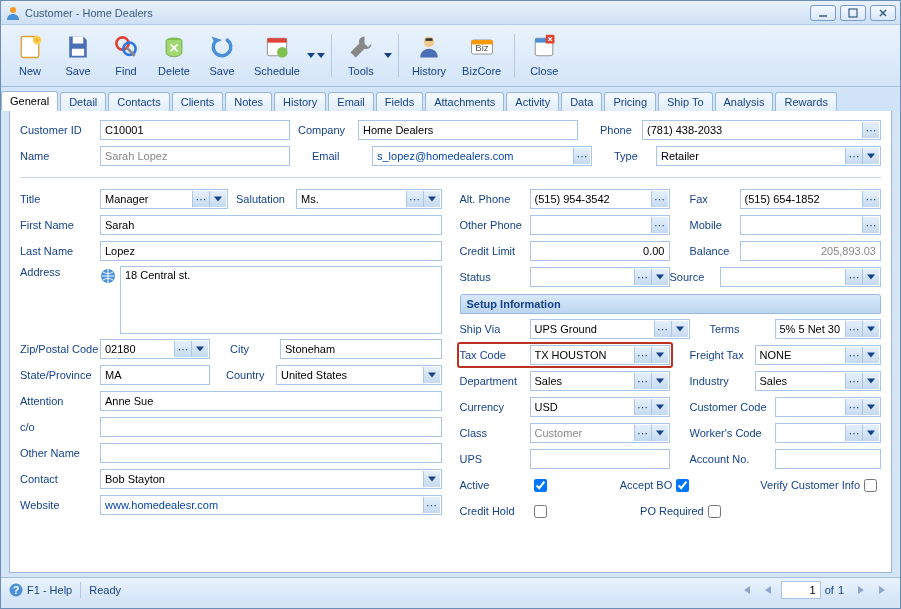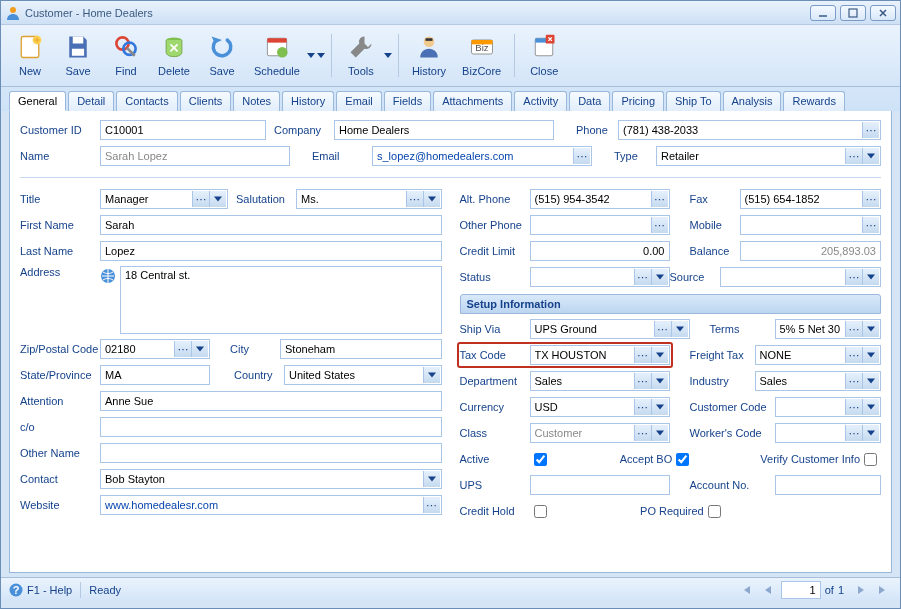--- a/index.html
+++ b/index.html
@@ -12,21 +12,21 @@
 .win-btn svg { width: 10px; height: 10px; }
 
 .toolbar { height: 62px; background: linear-gradient(#eaf3fd, #d4e5f8); border-bottom: 1px solid #a4bedc; display: flex; padding: 3px 6px; gap: 2px; }
 .tool-btn { display: flex; flex-direction: column; align-items: center; justify-content: center; padding: 2px 6px; border: 1px solid transparent; border-radius: 3px; cursor: pointer; min-width: 40px; }
 .tool-ico { width: 32px; height: 32px; display: flex; align-items: center; justify-content: center; }
 .tool-lbl { color: #15428b; margin-top: 2px; }
 .tool-sep { width: 1px; background: #b5c9e2; margin: 6px 4px; }
 .tool-drop { width: 8px; height: 32px; display: flex; align-items: flex-end; justify-content: center; cursor: pointer; padding-bottom: 2px; }
 .tool-wrap { display: flex; align-items: flex-start; }
 
-.tabbar { display: flex; padding: 4px 8px 0; background: linear-gradient(#d4e5f8, #cee2f7); }
+.tabbar { display: flex; padding: 4px 0 0; background: linear-gradient(#d4e5f8, #cee2f7); align-items: flex-end; }
 .tab { padding: 3px 8px; border: 1px solid #99b8dc; border-bottom: none; border-radius: 3px 3px 0 0; background: linear-gradient(#f5faff, #e2eefb); margin-right: 2px; cursor: pointer; color: #15428b; }
 .tab.active { background: #fff; color: #000; border-bottom: 1px solid #fff; position: relative; z-index: 2; }
 
 .content { background: #fff; border: 1px solid #99b8dc; margin: 0 8px 4px; padding: 8px 10px; height: 462px; border-top: none; position: relative; overflow: hidden; }
 .row { display: flex; align-items: center; margin-bottom: 4px; min-height: 22px; }
 .lbl { color: #15428b; width: 80px; }
 .field { height: 20px; border: 1px solid #a9c6e8; background: #fff; padding: 2px 4px; display: flex; align-items: center; position: relative; }
 .field input { border: none; outline: none; width: 100%; background: transparent; }
 .field.ro input { color: #888; }
 .dots { position: absolute; right: 1px; top: 1px; bottom: 1px; width: 17px; background: linear-gradient(#e6f0fc, #c5daef); border-left: 1px solid #a9c6e8; display: flex; align-items: center; justify-content: center; cursor: pointer; color: #15428b; }
@@ -239,21 +239,21 @@
   <div class="tab">Pricing</div>
   <div class="tab">Ship To</div>
   <div class="tab">Analysis</div>
   <div class="tab">Rewards</div>
 </div>
 
 <div class="content">
 
   <div class="row">
     <span class="lbl">Customer ID</span>
-    <div class="field" style="width:166px">
+    <div class="field" style="width:190px">
         <input value="C10001" style="">
       </div>
     <span class="lbl" style="width:60px;margin-left:8px">Company</span>
     <div class="field" style="width:220px">
         <input value="Home Dealers" style="">
       </div>
     <span class="lbl" style="width:42px;margin-left:22px">Phone</span>
     <div class="field" style="flex:1">
         <input value="(781) 438-2033" style="">
         <span class="dots">⋯</span>
@@ -344,21 +344,21 @@
         <span class="lbl" style="width:50px;margin-left:20px">City</span>
         <div class="field" style="flex:1">
             <input value="Stoneham" style="">
           </div>
       </div>
       <div class="row">
         <span class="lbl">State/Province</span>
         <div class="field" style="width:110px">
             <input value="MA" style="">
           </div>
-        <span class="lbl" style="width:50px;margin-left:24px">Country</span>
+        <span class="lbl" style="width:50px;margin-left:16px">Country</span>
         <div class="field" style="flex:1">
             <input value="United States" style="">
             <span class="dd">
               <svg viewBox="0 0 8 5">
                 <path d="M0 0h8L4 5z" fill="#15428b"></path>
               </svg>
             </span>
           </div>
       </div>
       <div class="row">
@@ -565,38 +565,38 @@
             <input value="" style="">
             <span class="dots dots2">⋯</span>
             <span class="dd">
               <svg viewBox="0 0 8 5">
                 <path d="M0 0h8L4 5z" fill="#15428b"></path>
               </svg>
             </span>
           </div>
       </div>
       <div class="row">
+        <span class="lbl" style="width:70px">UPS</span>
+        <div class="field" style="width:140px">
+            <input value="" style="">
+          </div>
+        <span class="lbl" style="width:85px;margin-left:20px">Account No.</span>
+        <div class="field" style="flex:1">
+            <input value="" style="">
+          </div>
+      </div>
+      <div class="row">
         <span class="lbl" style="width:70px">Active</span>
         <input type="checkbox" class="chk" checked="" style="">
         <span style="flex:1"></span>
         <span class="lbl" style="width:65px;text-align:right">Accept BO</span>
         <input type="checkbox" class="chk" checked="" style="">
         <span style="flex:1"></span>
         <span class="lbl" style="width:110px;text-align:right">Verify Customer Info</span>
         <input type="checkbox" class="chk" style="">
-      </div>
-      <div class="row">
-        <span class="lbl" style="width:70px">UPS</span>
-        <div class="field" style="width:140px">
-            <input value="" style="">
-          </div>
-        <span class="lbl" style="width:85px;margin-left:20px">Account No.</span>
-        <div class="field" style="flex:1">
-            <input value="" style="">
-          </div>
       </div>
       <div class="row">
         <span class="lbl" style="width:70px">Credit Hold</span>
         <input type="checkbox" class="chk" style="">
         <span style="flex:1"></span>
         <span class="lbl" style="width:75px;text-align:right">PO Required</span>
         <input type="checkbox" class="chk" style="">
         <span style="flex:2"></span>
       </div>
     </div>

